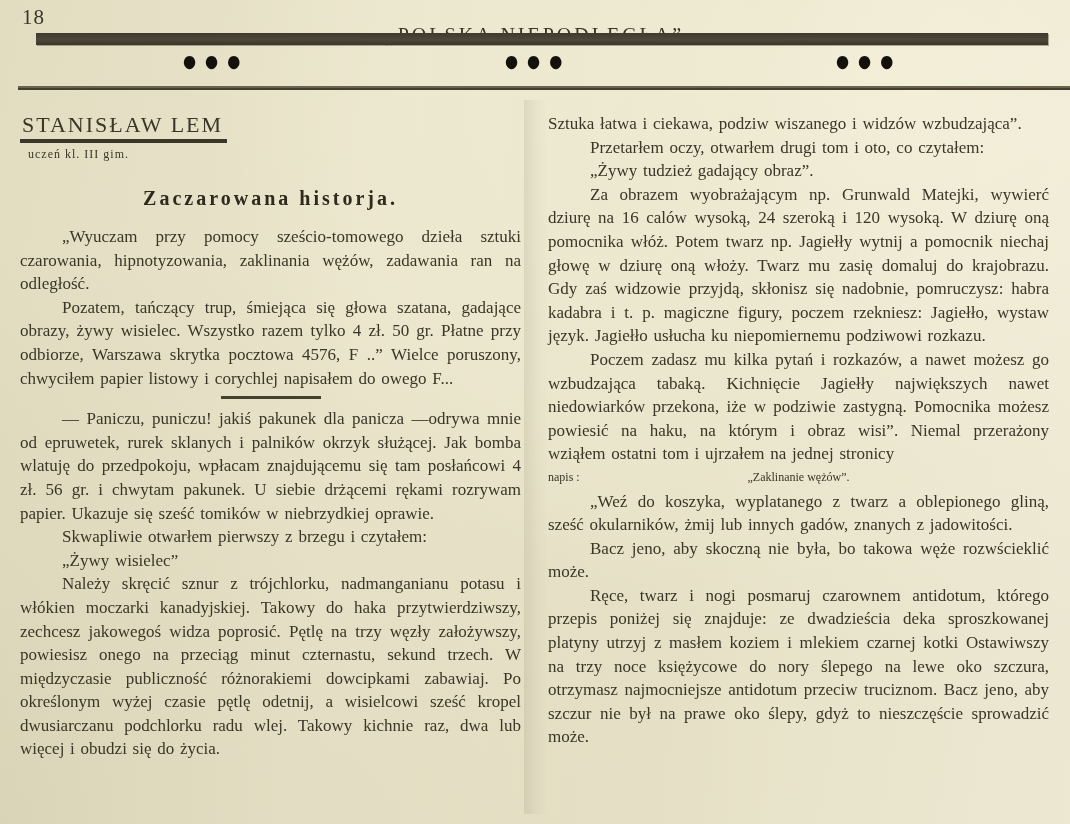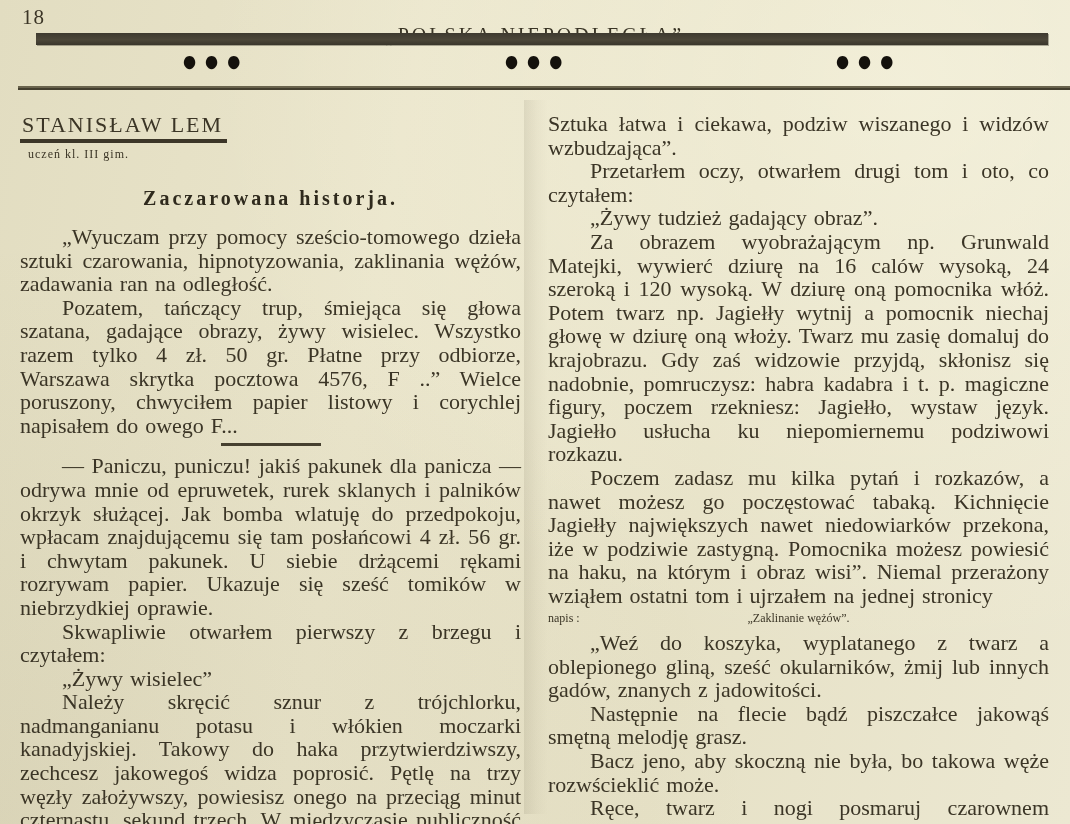--- a/index.html
+++ b/index.html
@@ -60,21 +60,21 @@
   .author-sub {
     font-size:12px; margin-top:4px; padding-left:8px; letter-spacing:1px;
   }
   .article-title {
     text-align:center;
     font-size:20px; font-weight:bold; letter-spacing:3px;
     margin:25px 0 15px 0; color:#2f2a1d;
   }
   p.body-par {
     margin:0; text-indent:42px; text-align:justify;
-    font-size:22px; line-height:23.6px;
+    font-size:17px; line-height:23.6px;
     word-spacing:1.5px;
   }
   p.flush { text-indent:0; }
   .divider {
     width:100px; height:3px; background:#46402f;
     margin:6px auto 8px auto;
   }
   .napis-line {
     position:relative; height:23.6px;
     font-size:12px; line-height:23.6px;
@@ -119,27 +119,26 @@
       <p class="body-par">Skwapliwie otwarłem pierwszy z brzegu i czytałem:</p>
       <p class="body-par">„Żywy wisielec”</p>
       <p class="body-par">Należy skręcić sznur z trójchlorku, nadmanganianu potasu i włókien moczarki kanadyjskiej. Takowy do haka przytwierdziwszy, zechcesz jakowegoś widza poprosić. Pętlę na trzy węzły założywszy, powiesisz onego na przeciąg minut czternastu, sekund trzech. W międzyczasie publiczność różnorakiemi dowcipkami zabawiaj. Po określonym wyżej czasie pętlę odetnij, a wisielcowi sześć kropel dwusiarczanu podchlorku radu wlej. Takowy kichnie raz, dwa lub więcej i obudzi się do życia.</p>
     </div>
 
     <div class="col">
       <p class="body-par flush">Sztuka łatwa i ciekawa, podziw wiszanego i widzów wzbudzająca”.</p>
       <p class="body-par">Przetarłem oczy, otwarłem drugi tom i oto, co czytałem:</p>
       <p class="body-par">„Żywy tudzież gadający obraz”.</p>
       <p class="body-par">Za obrazem wyobrażającym np. Grunwald Matejki, wywierć dziurę na 16 calów wysoką, 24 szeroką i 120 wysoką. W dziurę oną pomocnika włóż. Potem twarz np. Jagiełły wytnij a pomocnik niechaj głowę w dziurę oną włoży. Twarz mu zasię domaluj do krajobrazu. Gdy zaś widzowie przyjdą, skłonisz się nadobnie, pomruczysz: habra kadabra i t. p. magiczne figury, poczem rzekniesz: Jagiełło, wystaw język. Jagiełło usłucha ku niepomiernemu podziwowi rozkazu.</p>
-      <p class="body-par">Poczem zadasz mu kilka pytań i rozkazów, a nawet możesz go poczęstować tabaką. Kichnięcie Jagiełły największych nawet niedowiarków przekona, iże w podziwie zastygną. Pomocnika możesz powiesić na haku, na którym i obraz wisi”. Niemal przerażony wziąłem ostatni tom i ujrzałem na jednej stronicy</p>
+      <p class="body-par">Poczem zadasz mu kilka pytań i rozkazów, a nawet możesz go wzbudzająca tabaką. Kichnięcie Jagiełły największych nawet niedowiarków przekona, iże w podziwie zastygną. Pomocnika możesz powiesić na haku, na którym i obraz wisi”. Niemal przerażony wziąłem ostatni tom i ujrzałem na jednej stronicy</p>
 
       <div class="napis-line">
         <span class="napis-label">napis :</span>
         <span class="napis-value">„Zaklinanie wężów”.</span>
       </div>
 
       <p class="body-par">„Weź do koszyka, wyplatanego z twarz a oblepionego gliną, sześć okularników, żmij lub innych gadów, znanych z jadowitości.</p>
-      <p class="body-par">Następnie na flecie bądź piszczałce jakowąś smętną melodję grasz.</p>
       <p class="body-par">Bacz jeno, aby skoczną nie była, bo takowa węże rozwścieklić może.</p>
       <p class="body-par">Ręce, twarz i nogi posmaruj czarownem antidotum, którego przepis poniżej się znajduje: ze dwadzieścia deka sproszkowanej platyny utrzyj z masłem koziem i mlekiem czarnej kotki Ostawiwszy na trzy noce księżycowe do nory ślepego na lewe oko szczura, otrzymasz najmocniejsze antidotum przeciw truciznom. Bacz jeno, aby szczur nie był na prawe oko ślepy, gdyż to nieszczęście sprowadzić może.</p>
     </div>
 
   </div>
 </div>
 
 </body></html>

